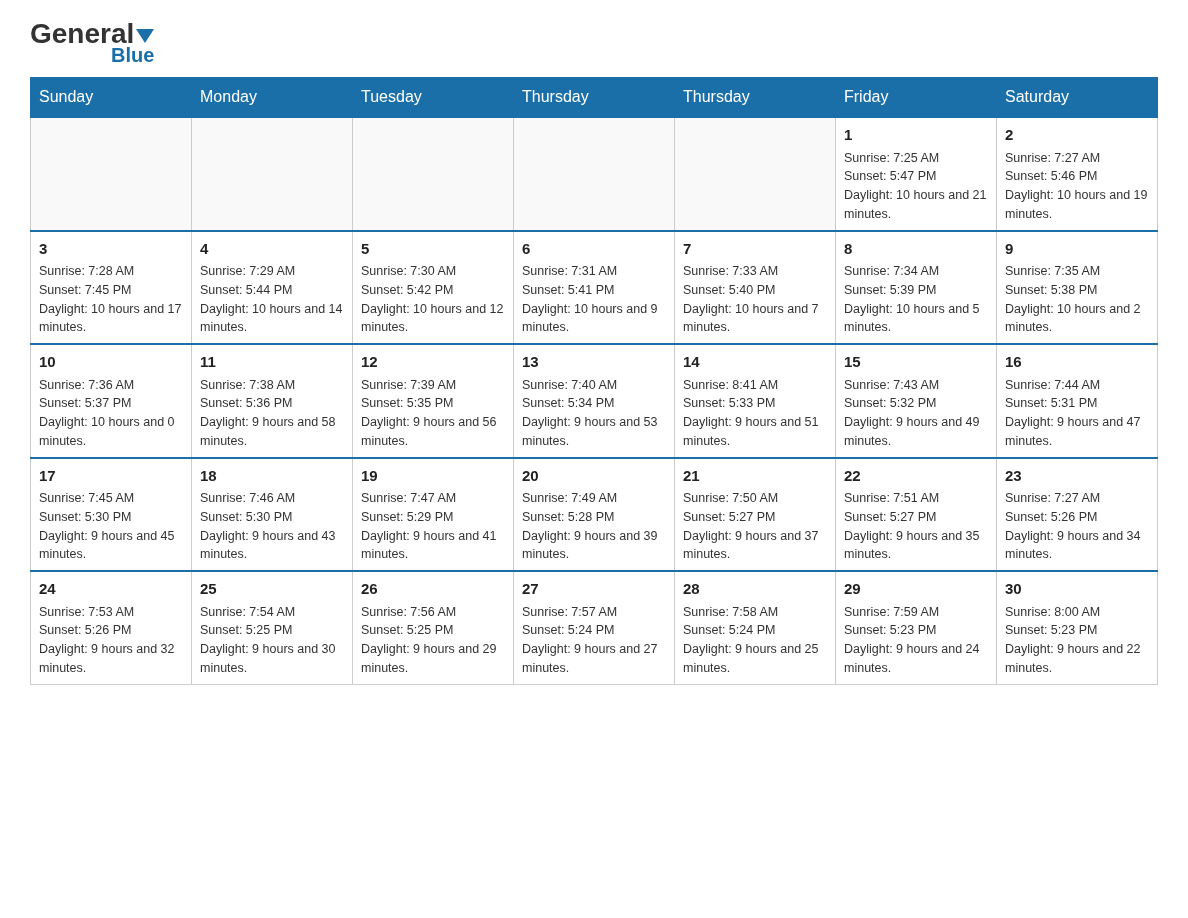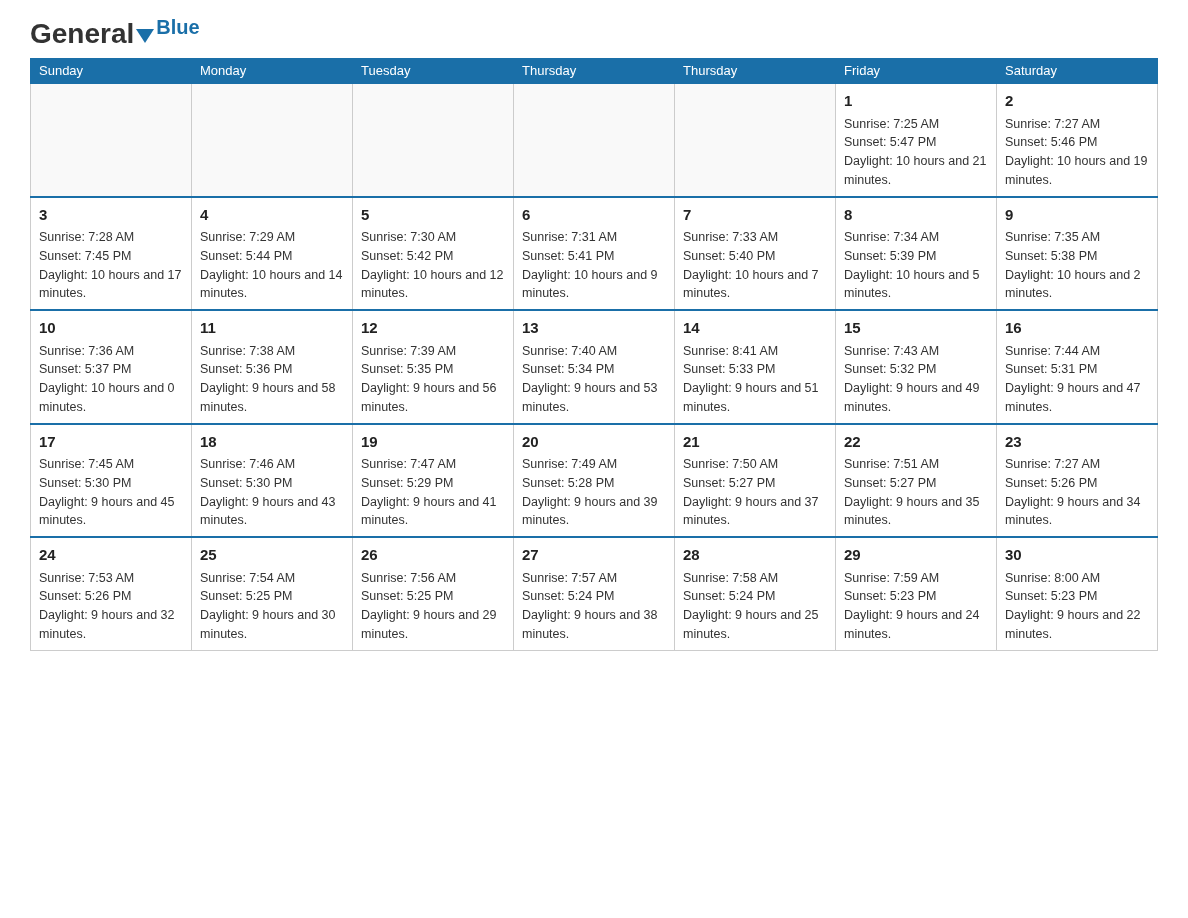--- a/index.html
+++ b/index.html
@@ -11,22 +11,22 @@
       min-height: 918px;
     }
     .header {
       display: flex;
       justify-content: space-between;
       align-items: flex-start;
       margin-bottom: 10px;
     }
     .logo {
       display: flex;
-      flex-direction: row;
-      align-items: flex-start;
+      flex-direction: column;
+      align-items: flex-end;
     }
     .logo-text {
       font-size: 28px;
       font-weight: bold;
       color: #333;
       line-height: 1;
     }
     .logo-text span {
       color: #1a6fa8;
     }
@@ -52,22 +52,22 @@
       margin-top: 4px;
     }
     table {
       width: 100%;
       border-collapse: collapse;
       margin-top: 10px;
     }
     th {
       background-color: #1a6fa8;
       color: #fff;
-      padding: 4px 8px;
-      font-size: 13px;
+      padding: 10px 8px;
+      font-size: 16px;
       font-weight: normal;
       text-align: left;
       border: 1px solid #1a6fa8;
     }
     td {
       vertical-align: top;
       padding: 6px 8px;
       border: 1px solid #ccc;
       width: 14.28%;
       min-height: 90px;
@@ -288,21 +288,21 @@
         <td>
           <span class="day-num">26</span>
           <div>Sunrise: 7:56 AM</div>
           <div>Sunset: 5:25 PM</div>
           <div>Daylight: 9 hours and 29 minutes.</div>
         </td>
         <td>
           <span class="day-num">27</span>
           <div>Sunrise: 7:57 AM</div>
           <div>Sunset: 5:24 PM</div>
-          <div>Daylight: 9 hours and 38 minutes.</div>
+          <div>Daylight: 9 hours and 27 minutes.</div>
         </td>
         <td>
           <span class="day-num">28</span>
           <div>Sunrise: 7:58 AM</div>
           <div>Sunset: 5:24 PM</div>
           <div>Daylight: 9 hours and 25 minutes.</div>
         </td>
         <td>
           <span class="day-num">29</span>
           <div>Sunrise: 7:59 AM</div>

